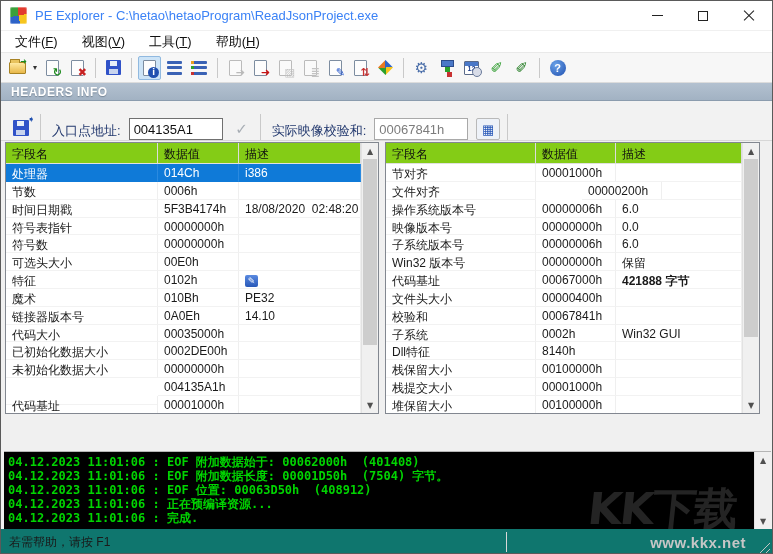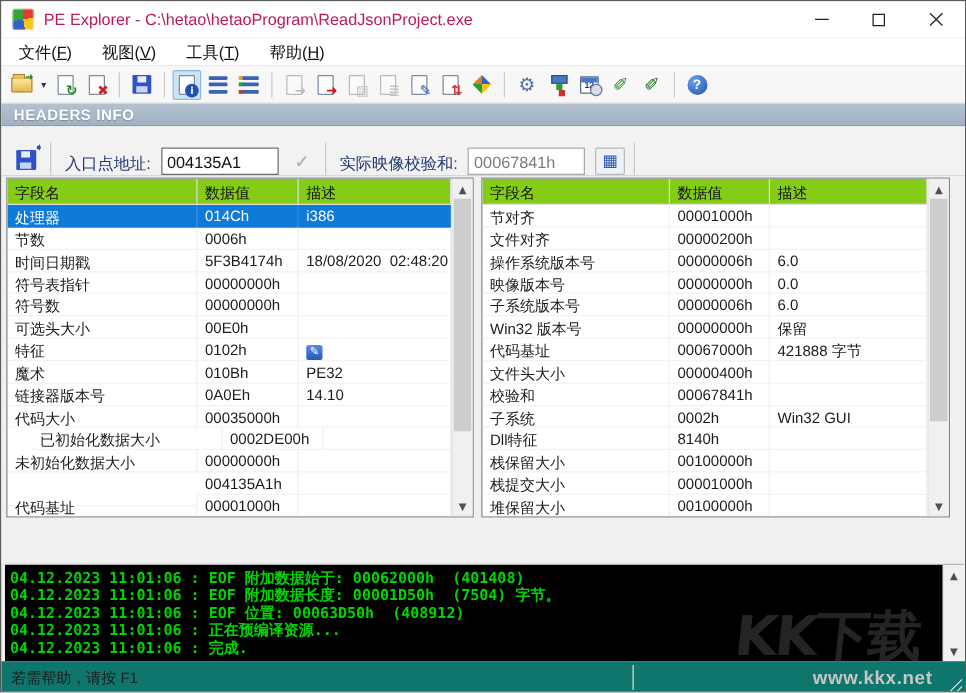--- a/index.html
+++ b/index.html
@@ -8,21 +8,21 @@
     position:relative;width:773px;height:554px;background:#f0f0f0;
     border:1px solid #5a5a5a;font-family:"Liberation Sans",sans-serif;
     overflow:hidden;
   }
   
   .titlebar{position:absolute;left:0;top:0;width:100%;height:30px;background:#ffffff;
     display:flex;align-items:center;border-bottom:1px solid #f0f0f0;}
   .app-icon{width:17px;height:17px;margin:0 8px 0 9px;border-radius:2px;
     background:conic-gradient(#e23b2e 0 22%,#f6c51e 22% 47%,#2e63c8 47% 72%,#3aa03a 72% 100%);
     box-shadow:inset 0 0 0 1px rgba(255,255,255,.35);}
-  .title-text{font-size:13px;color:#be185d;}
+  .title-text{font-size:13px;color:#3b82f6;}
   .win-controls{margin-left:auto;display:flex;height:100%;}
   .win-btn{width:46px;height:100%;display:flex;align-items:center;justify-content:center;}
   .glyph-min{width:11px;height:1px;background:#222;}
   .glyph-max{width:10px;height:10px;border:1px solid #222;}
   .glyph-close{position:relative;width:12px;height:12px;}
   .glyph-close::before,.glyph-close::after{content:"";position:absolute;left:-1px;top:5px;width:14px;height:1px;background:#222;}
   .glyph-close::before{transform:rotate(45deg);}
   .glyph-close::after{transform:rotate(-45deg);}
   
   .menubar{position:absolute;left:0;top:30px;width:100%;height:22px;background:#ffffff;
@@ -321,21 +321,21 @@
             <div class="gt-cell" style="width: 152px;">链接器版本号</div>
             <div class="gt-cell" style="width: 81px;">0A0Eh</div>
             <div class="gt-cell" style="flex: 1 1 0%;">14.10</div>
           </div>
           <div class="gt-row">
             <div class="gt-cell" style="width: 152px;">代码大小</div>
             <div class="gt-cell" style="width: 81px;">00035000h</div>
             <div class="gt-cell" style="flex: 1 1 0%;"></div>
           </div>
           <div class="gt-row">
-            <div class="gt-cell" style="width: 152px; margin-left: 20px;">已初始化数据大小</div>
+            <div class="gt-cell" style="width: 152px;">已初始化数据大小</div>
             <div class="gt-cell" style="width: 81px;">0002DE00h</div>
             <div class="gt-cell" style="flex: 1 1 0%;"></div>
           </div>
           <div class="gt-row">
             <div class="gt-cell" style="width: 152px;">未初始化数据大小</div>
             <div class="gt-cell" style="width: 81px;">00000000h</div>
             <div class="gt-cell" style="flex: 1 1 0%;"></div>
           </div>
           <div class="gt-row">
             <div class="gt-cell" style="width: 152px; margin-top: 24px;">入口点地址</div>
@@ -363,21 +363,21 @@
             <div class="gt-hcell" style="width: 80px;">数据值</div>
             <div class="gt-hcell" style="flex: 1 1 0%;">描述</div>
           </div>
           <div class="gt-row">
             <div class="gt-cell" style="width: 150px;">节对齐</div>
             <div class="gt-cell" style="width: 80px;">00001000h</div>
             <div class="gt-cell" style="flex: 1 1 0%;"></div>
           </div>
           <div class="gt-row">
             <div class="gt-cell" style="width: 150px;">文件对齐</div>
-            <div class="gt-cell" style="width: 80px;">00000200h</div>
+            <div class="gt-cell" style="width: 80px; margin-left: 46px;">00000200h</div>
             <div class="gt-cell" style="flex: 1 1 0%;"></div>
           </div>
           <div class="gt-row">
             <div class="gt-cell" style="width: 150px;">操作系统版本号</div>
             <div class="gt-cell" style="width: 80px;">00000006h</div>
             <div class="gt-cell" style="flex: 1 1 0%;">6.0</div>
           </div>
           <div class="gt-row">
             <div class="gt-cell" style="width: 150px;">映像版本号</div>
             <div class="gt-cell" style="width: 80px;">00000000h</div>
@@ -389,21 +389,21 @@
             <div class="gt-cell" style="flex: 1 1 0%;">6.0</div>
           </div>
           <div class="gt-row">
             <div class="gt-cell" style="width: 150px;">Win32 版本号</div>
             <div class="gt-cell" style="width: 80px;">00000000h</div>
             <div class="gt-cell" style="flex: 1 1 0%;">保留</div>
           </div>
           <div class="gt-row">
             <div class="gt-cell" style="width: 150px;">代码基址</div>
             <div class="gt-cell" style="width: 80px;">00067000h</div>
-            <div class="gt-cell" style="flex: 1 1 0%;">421888 字节</div>
+            <div class="gt-cell" style="flex: 1 1 0%; font-weight: bold;">421888 字节</div>
           </div>
           <div class="gt-row">
             <div class="gt-cell" style="width: 150px;">文件头大小</div>
             <div class="gt-cell" style="width: 80px;">00000400h</div>
             <div class="gt-cell" style="flex: 1 1 0%;"></div>
           </div>
           <div class="gt-row">
             <div class="gt-cell" style="width: 150px;">校验和</div>
             <div class="gt-cell" style="width: 80px;">00067841h</div>
             <div class="gt-cell" style="flex: 1 1 0%;"></div>

